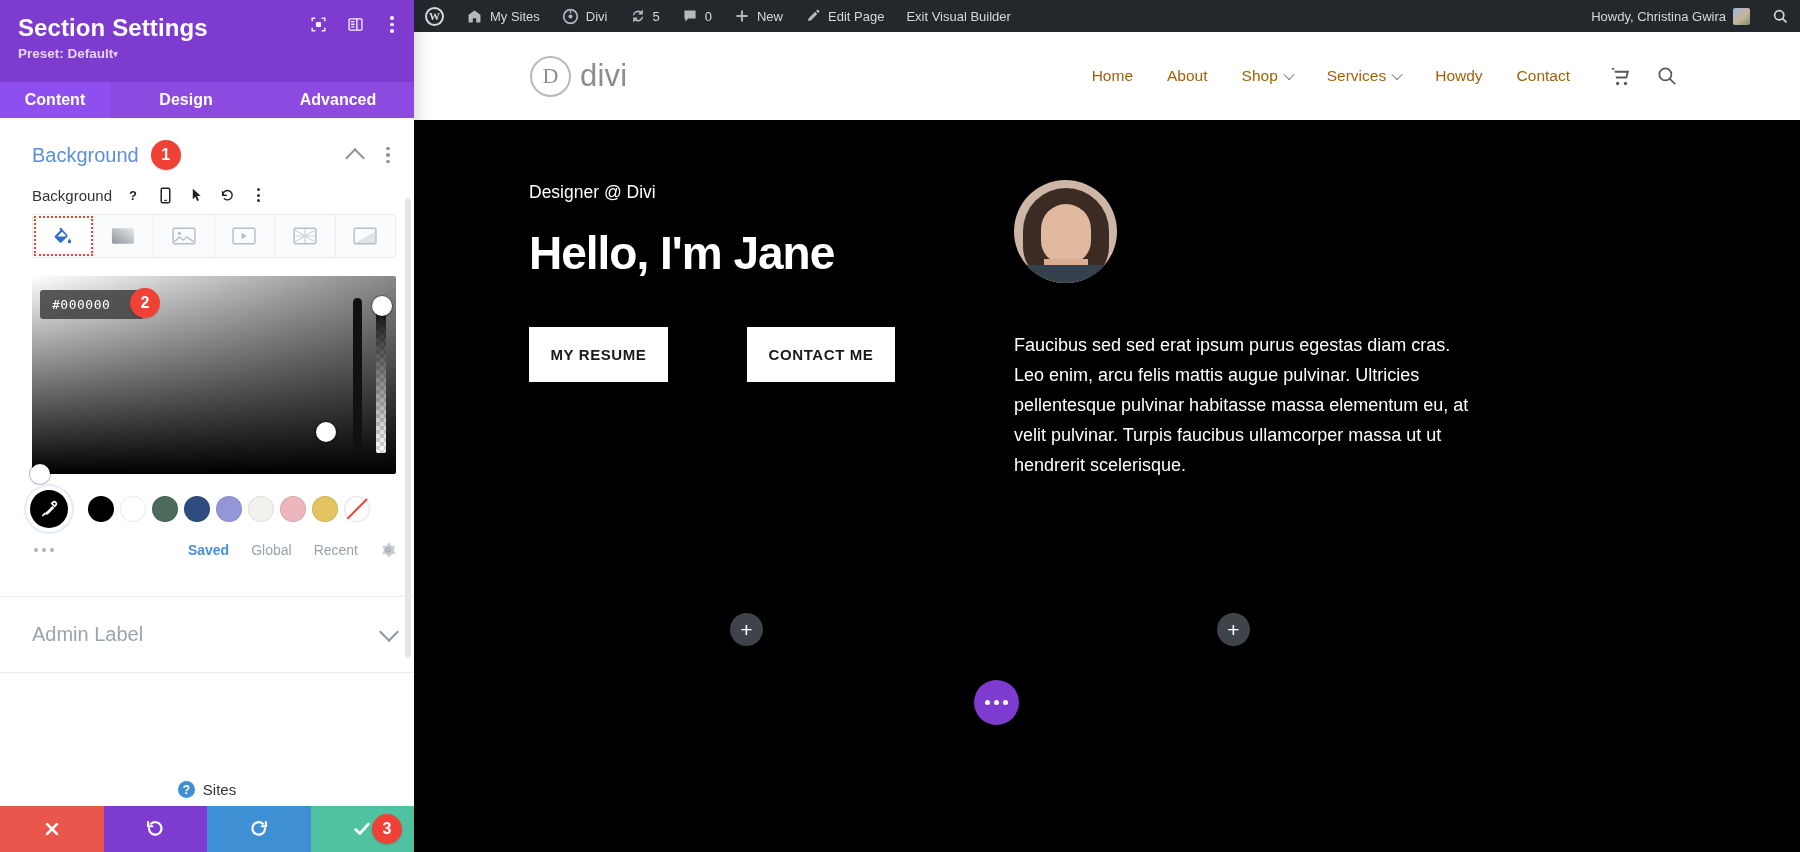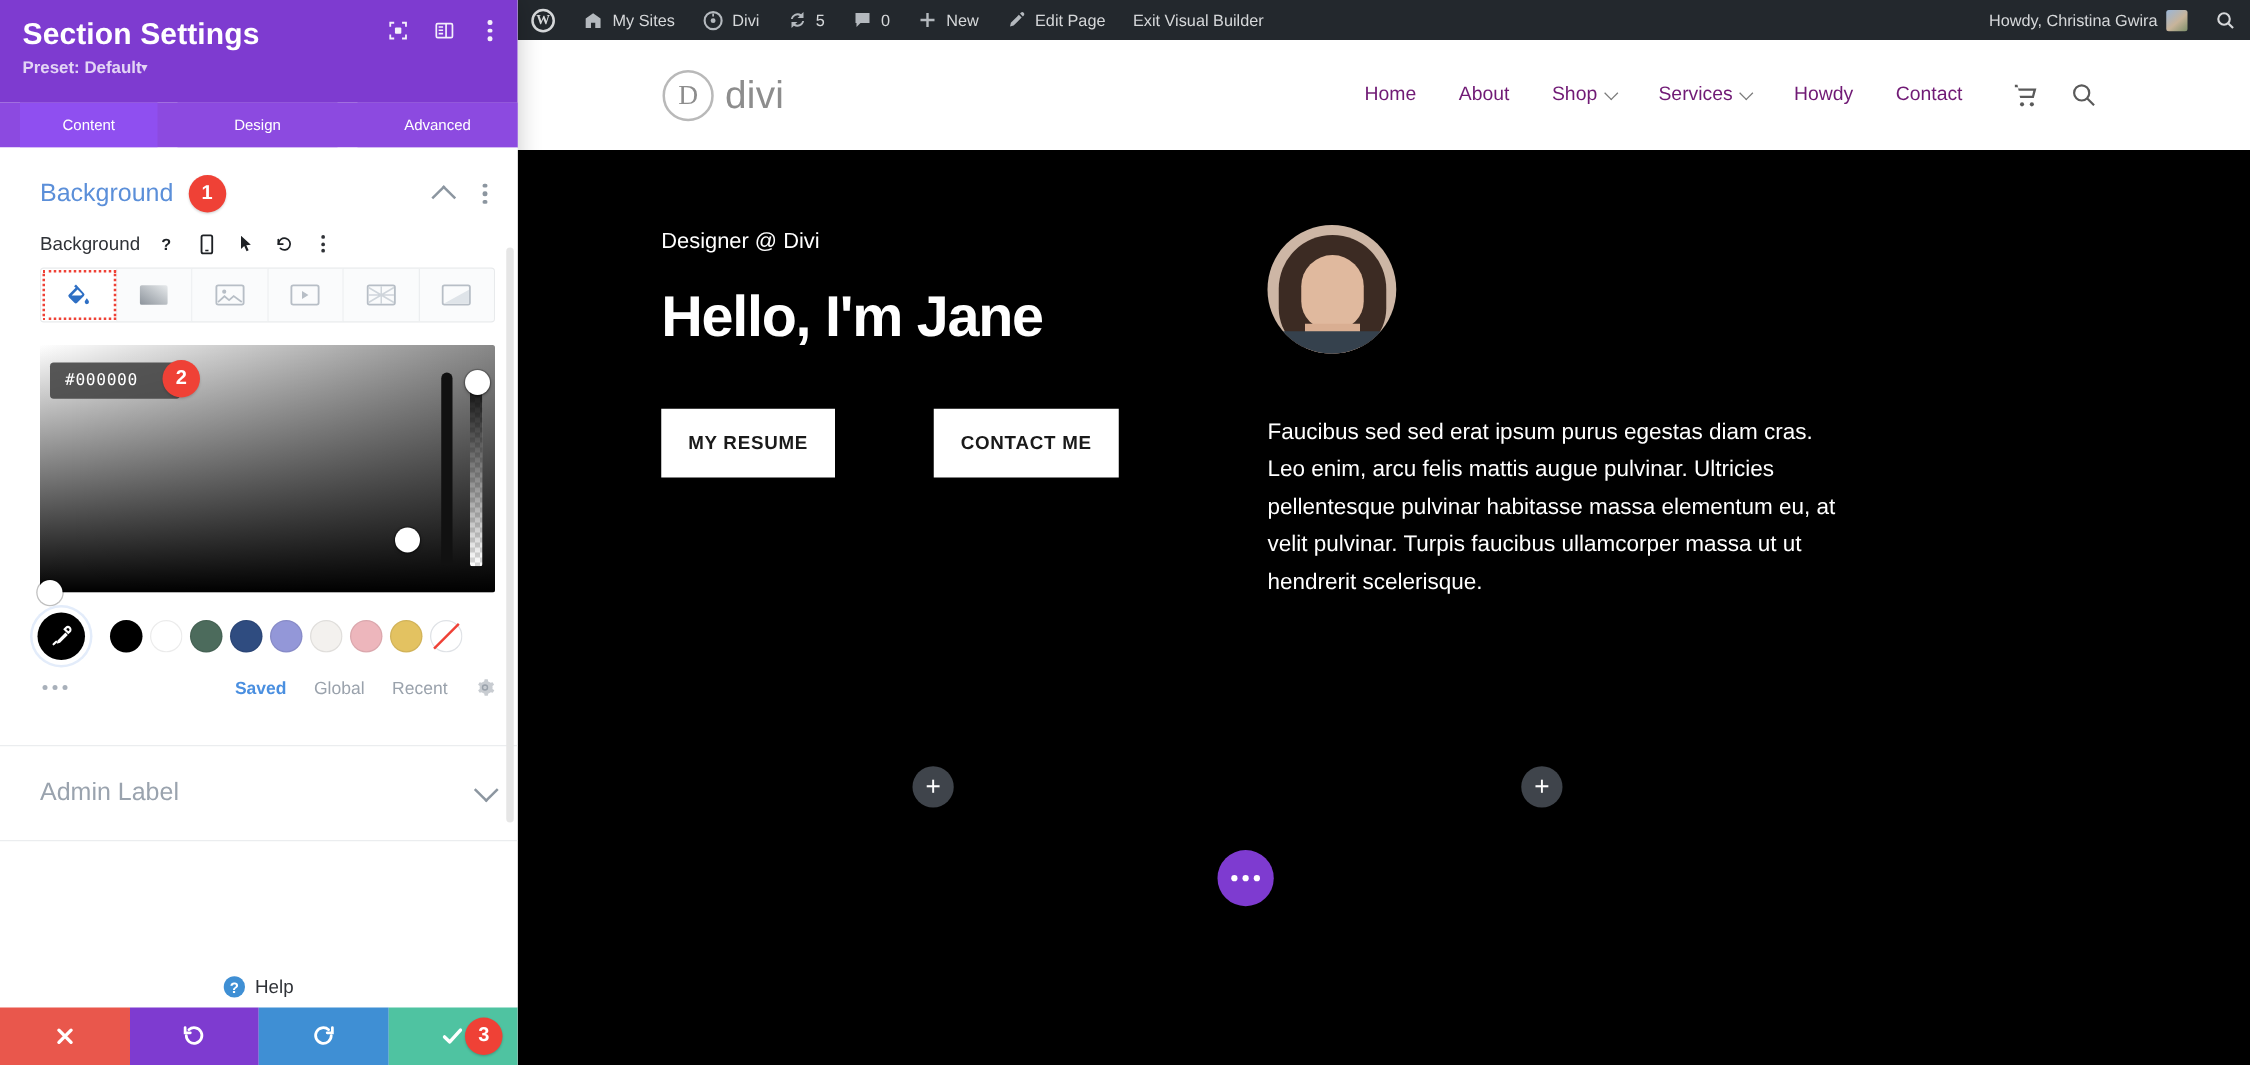--- a/index.html
+++ b/index.html
@@ -43,23 +43,22 @@
     display: inline-flex; flex-direction: column; gap: 3px; align-items: center;
     width: 16px;
   }
   .kebab-v i { display:block; width: 3.5px; height: 3.5px; border-radius: 50%; background: #fff; }
 
   .panel-tabs {
     display: flex; background: #8c4ae0; height: 36px; flex: 0 0 36px;
   }
   .panel-tabs .tab {
     flex: 1; display: flex; align-items: center; justify-content: center;
-    color: #fff; font-size: 12px; font-weight: 400; cursor: pointer;
+    color: #fff; font-size: 16px; font-weight: 700; cursor: pointer;
     background: #8c4ae0;
-    margin-left: 16px;
   }
   .panel-tabs .tab.active { background: #8f4ff0; }
   .panel-tabs .tab:nth-child(1) { flex: 0 0 110px; }
 
   .panel-body { flex: 1; position: relative; overflow: hidden; background:#fff; }
 
   .scroll-track {
     position: absolute; right: 3px; top: 80px; width: 6px; height: 460px;
     background: #e6e6e6; border-radius: 3px;
   }
@@ -254,21 +253,21 @@
   }
   .brand { display: flex; align-items: center; gap: 9px; margin-left: 116px; }
   .brand-mark {
     width: 41px; height: 41px; border-radius: 50%; border: 2px solid #b9b9b9;
     display: flex; align-items: center; justify-content: center;
     color: #8d8d8d; font-size: 22px; font-family: "Liberation Serif", serif;
   }
   .brand-name { font-size: 31px; color: #8d8d8d; letter-spacing: .2px; font-weight: 400; }
   .nav { margin-left: auto; display: flex; align-items: center; gap: 0; margin-right: 10px; }
   .nav a {
-    color: #701a75; font-size: 15.5px; text-decoration: none; padding: 0 17px;
+    color: #a16207; font-size: 15.5px; text-decoration: none; padding: 0 17px;
     display: inline-flex; align-items: center; gap: 7px; cursor: pointer;
   }
   .nav .dd::after {
     content: ''; width: 7px; height: 7px;
     border-right: 1.6px solid #7b7b7b; border-bottom: 1.6px solid #7b7b7b;
     transform: rotate(45deg) translate(-1px,-1px);
     display: inline-block;
   }
   .hdr-icons { display: flex; align-items: center; gap: 24px; margin-right: 122px; margin-left: 12px;}
 
@@ -661,21 +660,21 @@
       <div class="admin-label-row">
         <span class="admin-label-text">Admin Label</span>
         <span class="section-head-right">
           <span class="chev down"></span>
         </span>
       </div>
     </div>
 
     <div class="help-row">
       <span class="help-ico">?</span>
-      <span class="help-txt">Help</span>
+      <span class="help-txt">Sites</span>
     </div>
 
     <div class="panel-footer">
       <div class="pf-btn pf-cancel">
         <span>
           <svg width="18" height="18" viewBox="0 0 20 20" stroke="#fff" stroke-width="3" stroke-linecap="round">
               <path d="M4.6 4.6 15.4 15.4M15.4 4.6 4.6 15.4"></path>
             </svg>
         </span>
       </div>

